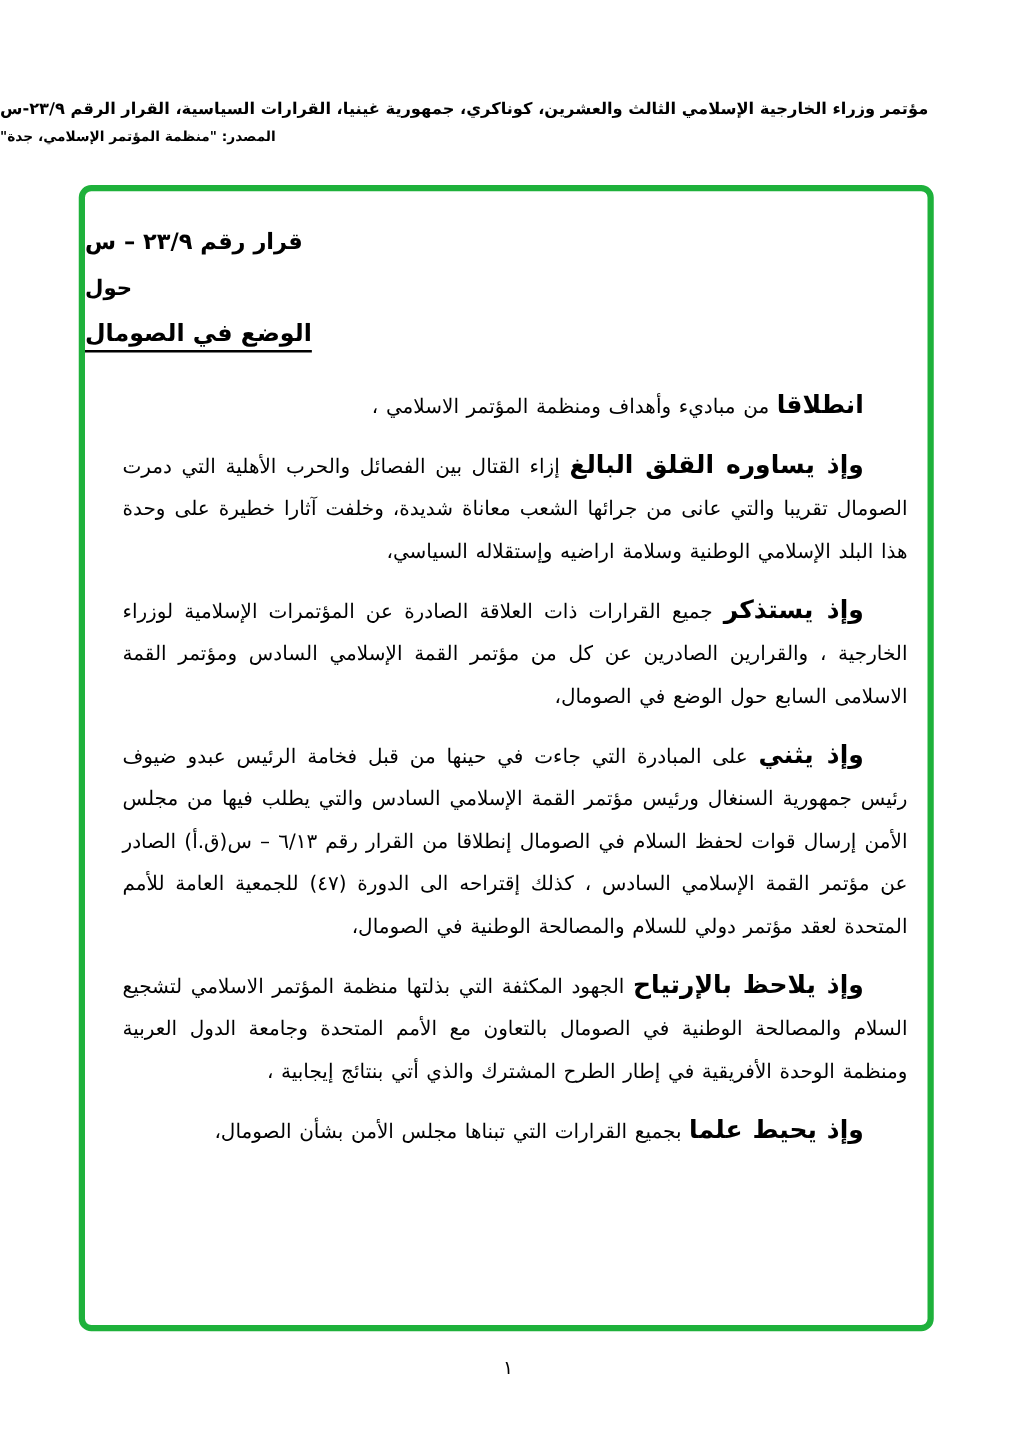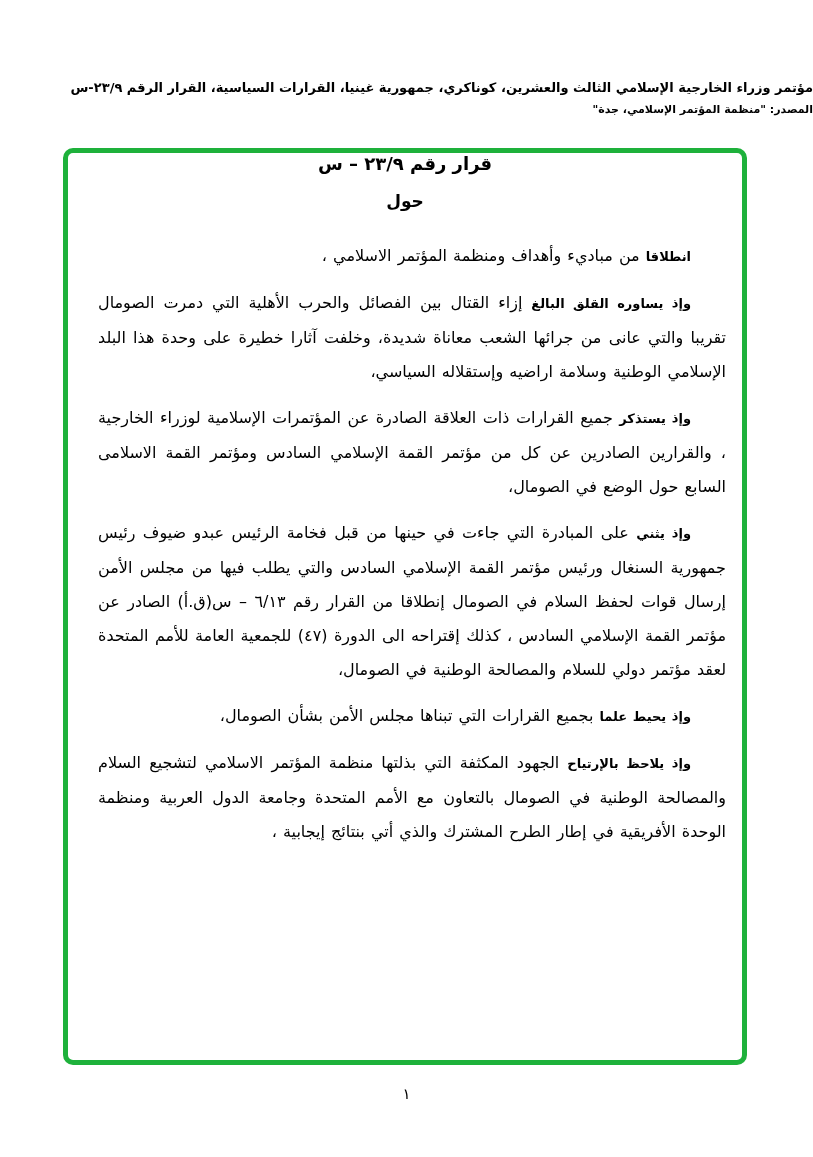--- a/index.html
+++ b/index.html
@@ -8,42 +8,43 @@
     background: #ffffff;
     font-family: "DejaVu Sans", sans-serif;
     color: #000;
     direction: rtl;
     position: relative;
     overflow: hidden;
   }
   .doc-header {
     position: absolute;
     top: 80px; left: 0; right: 0;
-    text-align: right;
+    text-align: left;
   }
   .doc-header .h1 {
     font-size: 13px;
     font-weight: bold;
     letter-spacing: 0;
   }
   .doc-header .h2 {
     font-size: 11px;
     font-weight: bold;
     margin-top: 8px;
   }
   .green-box {
     position: absolute;
     top: 148px; left: 63px;
     width: 674px; height: 907px;
     border: 5px solid #1eb13b;
     border-radius: 10px;
     box-sizing: content-box;
   }
   .title-block {
-    text-align: center;
+    margin-top: 30px;
+    text-align: left;
   }
   .t1 { font-size: 18px; font-weight: bold; }
   .t2 { font-size: 17px; font-weight: bold; margin-top: 17px; }
   .t3 { font-size: 19px; font-weight: bold; margin-top: 15px; }
   .underlined {
     text-decoration: underline;
     text-decoration-thickness: 2px;
     text-underline-offset: 7px;
   }
   .paragraphs {
@@ -52,53 +53,54 @@
   .para {
     font-size: 16px;
     line-height: 34px;
     text-align: justify;
     text-indent: 35px;
     margin: 0 0 12px 0;
     word-spacing: 1px;
   }
   .para .lead {
     font-weight: bold;
-    font-size: 13px;
+    font-size: 20px;
   }
   .page-footer {
     position: absolute;
     top: 1085px; left: 0; right: 0;
     text-align: center;
     font-size: 15px;
   }
 </style>
 </head>
 <body>
 
 <header class="doc-header">
   <div class="h1">مؤتمر وزراء الخارجية الإسلامي الثالث والعشرين، كوناكري، جمهورية غينيا، القرارات السياسية، القرار الرقم ٢٣/٩-س</div>
   <div class="h2">المصدر:  "منظمة المؤتمر الإسلامي، جدة"</div>
 </header>
 
 <main class="green-box" style="border-color: rgb(30, 177, 59);">
   <div class="title-block">
     <div class="t1">قرار رقم ٢٣/٩ – س</div>
     <div class="t2">حول</div>
+    <div class="t3"><span class="underlined">الوضع في الصومال</span></div>
   </div>
   <div class="paragraphs">
 
   <p class="para"><b class="lead">انطلاقا</b><span class="para-text"> من مباديء وأهداف ومنظمة المؤتمر الاسلامي ،</span></p>
 
   <p class="para"><b class="lead">وإذ يساوره القلق البالغ</b><span class="para-text"> إزاء القتال بين الفصائل  والحرب الأهلية التي دمرت الصومال تقريبا والتي عانى من جرائها الشعب معاناة شديدة، وخلفت آثارا خطيرة على وحدة هذا البلد الإسلامي الوطنية وسلامة اراضيه وإستقلاله السياسي،</span></p>
 
   <p class="para"><b class="lead">وإذ يستذكر</b><span class="para-text"> جميع القرارات ذات العلاقة الصادرة عن المؤتمرات الإسلامية لوزراء الخارجية ، والقرارين الصادرين عن كل من مؤتمر القمة الإسلامي السادس ومؤتمر القمة الاسلامى السابع حول الوضع في الصومال،</span></p>
 
   <p class="para"><b class="lead">وإذ يثني</b><span class="para-text"> على المبادرة التي جاءت في حينها من قبل فخامة الرئيس عبدو ضيوف رئيس جمهورية السنغال ورئيس مؤتمر القمة الإسلامي السادس والتي يطلب فيها من مجلس الأمن إرسال قوات لحفظ السلام في الصومال إنطلاقا من القرار رقم ٦/١٣ – س(ق.أ)  الصادر عن مؤتمر القمة الإسلامي السادس ، كذلك إقتراحه الى الدورة (٤٧) للجمعية العامة للأمم المتحدة لعقد مؤتمر دولي للسلام والمصالحة الوطنية في الصومال،</span></p>
 
+  <p class="para"><b class="lead">وإذ يلاحظ بالإرتياح</b><span class="para-text"> الجهود المكثفة التي بذلتها منظمة المؤتمر الاسلامي لتشجيع السلام والمصالحة الوطنية في الصومال بالتعاون مع الأمم المتحدة وجامعة الدول العربية ومنظمة الوحدة الأفريقية في إطار الطرح المشترك والذي أتي بنتائج إيجابية ،</span></p>
+
   <p class="para"><b class="lead">وإذ يحيط علما</b><span class="para-text"> بجميع القرارات التي تبناها مجلس الأمن بشأن الصومال،</span></p>
-
-  <p class="para"><b class="lead">وإذ يلاحظ بالإرتياح</b><span class="para-text"> الجهود المكثفة التي بذلتها منظمة المؤتمر الاسلامي لتشجيع السلام والمصالحة الوطنية في الصومال بالتعاون مع الأمم المتحدة وجامعة الدول العربية ومنظمة الوحدة الأفريقية في إطار الطرح المشترك والذي أتي بنتائج إيجابية ،</span></p>
 </div>
 </main>
 
 <footer class="page-footer">
   <span>١</span>
 </footer>
 
 </body></html>

